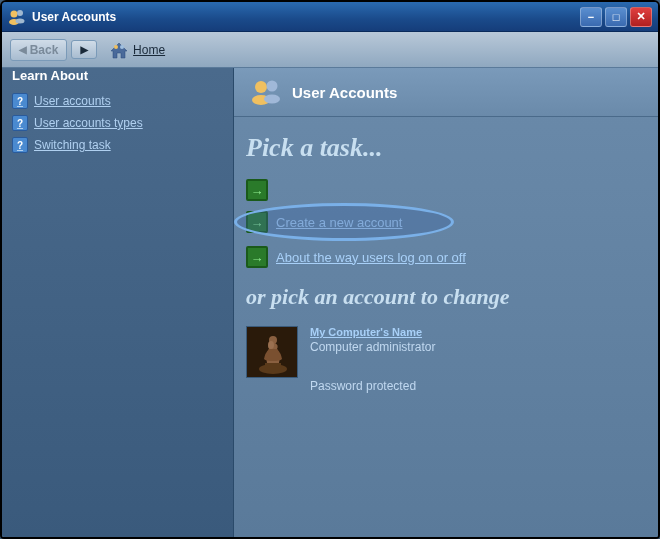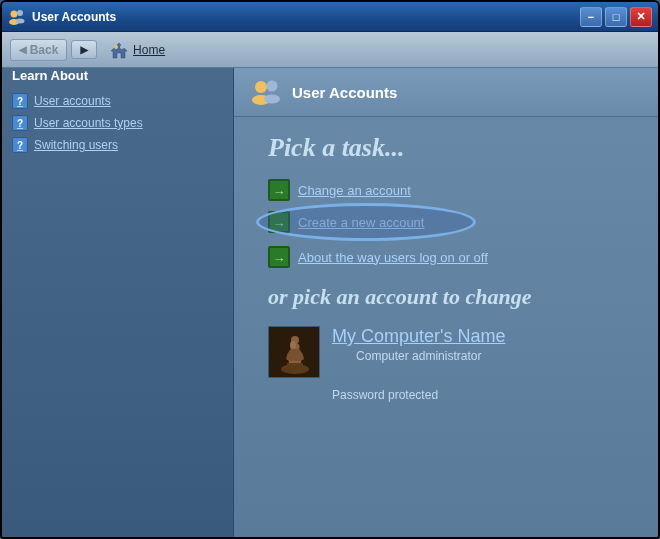--- a/index.html
+++ b/index.html
@@ -182,21 +182,21 @@
       flex-shrink: 0;
     }
     .panel-header-title {
       color: white;
       font-size: 15px;
       font-weight: bold;
     }
 
     
     .tasks-area {
-      padding: 16px 34px;
+      padding: 16px 12px;
       flex: 1;
     }
     .pick-task-heading {
       color: #c8dff0;
       font-size: 26px;
       font-weight: bold;
       margin-bottom: 16px;
       font-style: italic;
       font-family: 'Georgia', serif;
     }
@@ -281,22 +281,22 @@
       border: 1px solid #3a5a7a;
     }
     
     .account-info {
       display: flex;
       flex-direction: column;
       gap: 2px;
     }
     .account-name {
       color: #a8d0f8;
-      font-size: 18px;
-      font-weight: normal;
+      font-size: 11px;
+      font-weight: bold;
       text-decoration: underline;
     }
     .account-type {
       color: #c0d8f0;
       font-size: 12px;
       text-align: center;
     }
     .account-status {
       color: #c0d8f0;
       font-size: 12px;
@@ -351,42 +351,41 @@
       <div class="sidebar-item">
         <div class="help-icon">?</div>
         <span>User accounts</span>
       </div>
       <div class="sidebar-item">
         <div class="help-icon">?</div>
         <span>User accounts types</span>
       </div>
       <div class="sidebar-item">
         <div class="help-icon">?</div>
-        <span>Switching users</span>
+        <span>Switching task</span>
       </div>
     </div>
 
     <div class="main-panel">
 
       <div class="panel-header">
         <svg class="panel-header-icon" viewBox="0 0 32 32" xmlns="http://www.w3.org/2000/svg">
           <circle cx="11" cy="11" r="6" fill="#f0c060"></circle>
           <ellipse cx="11" cy="24" rx="9" ry="5" fill="#f0c060"></ellipse>
           <circle cx="22" cy="10" r="5.5" fill="#a0b8d8"></circle>
           <ellipse cx="22" cy="23" rx="8" ry="4.5" fill="#a0b8d8"></ellipse>
         </svg>
         <span class="panel-header-title">User Accounts</span>
       </div>
 
       <div class="tasks-area">
         <div class="pick-task-heading">Pick a task...</div>
 
         <div class="task-item">
           <div class="task-arrow-icon"></div>
-          <span class="task-link">Change an account</span>
         </div>
 
         <div class="task-item-highlighted">
           <div class="highlight-oval"></div>
           <div class="task-arrow-icon"></div>
           <span class="task-link">Create a new account</span>
         </div>
 
         <div class="task-item">
           <div class="task-arrow-icon"></div>

